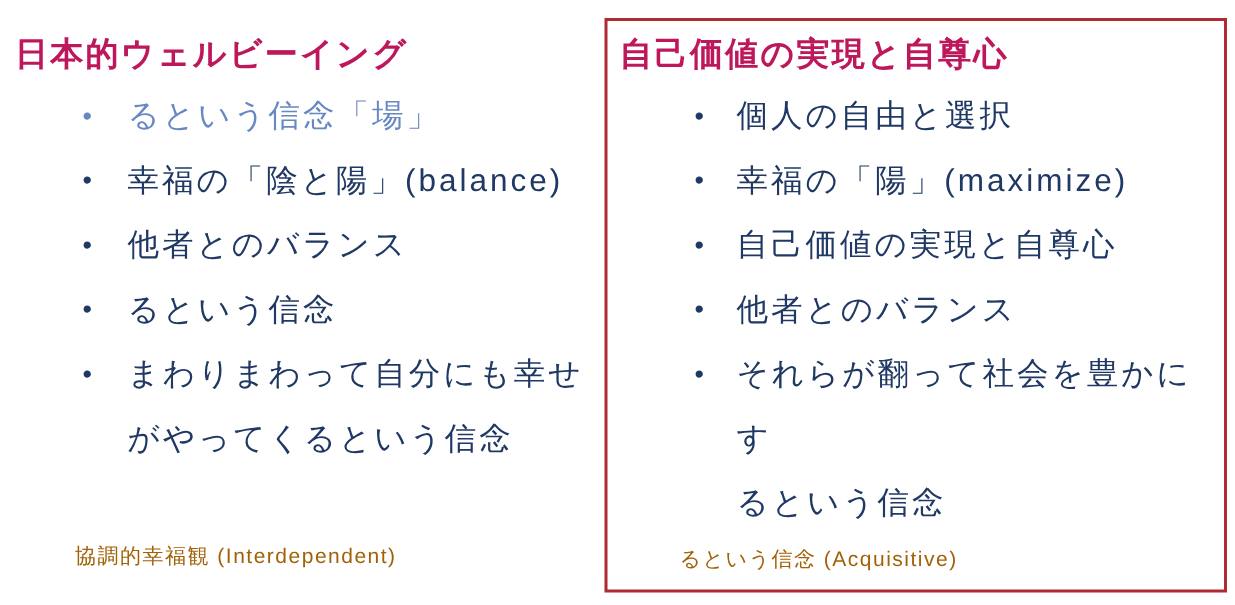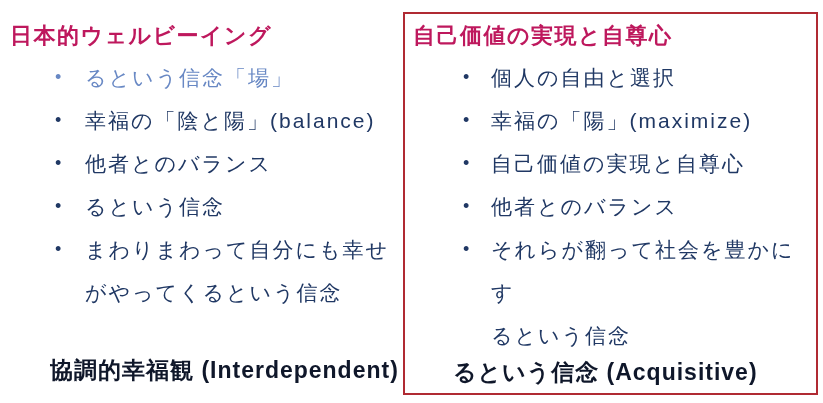--- a/index.html
+++ b/index.html
@@ -59,23 +59,23 @@
   ul.bullets-left  li .marker { margin-left:45px; width:30px; }
   ul.bullets-right li .marker { margin-left:58px; width:28px; }
   ul.bullets li .text {
     flex:1 1 auto;
     white-space:pre-line;
   }
   ul.bullets li.muted, ul.bullets li.muted .marker { color:#6888C4; }
 
   .footer {
     position:absolute;
-    font-size:23px;
-    font-weight:bold;
-    color:#0f172a;
+    font-size:14px;
+    font-weight:normal;
+    color:#a16207;
     letter-spacing:1px;
     white-space:nowrap;
     line-height:28px;
   }
   .footer-left  { left:50px;  top:356px; }
   .footer-right { left:453px; top:358px; }
 </style>
 </head>
 <body>
 

